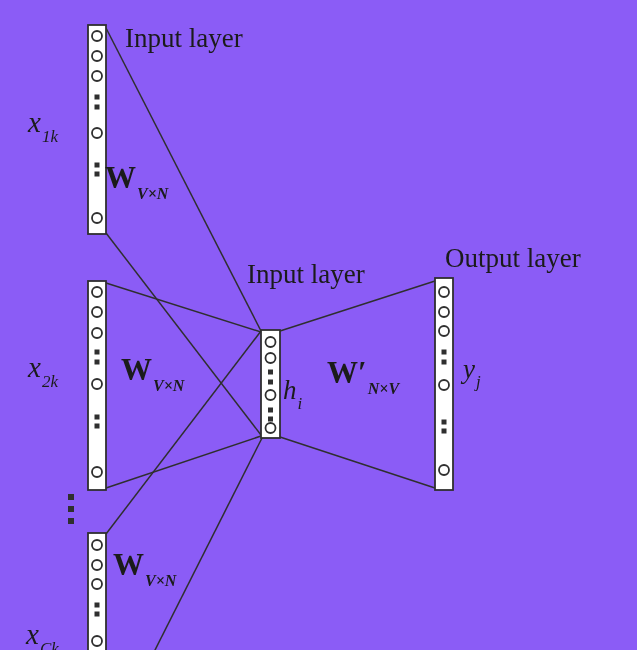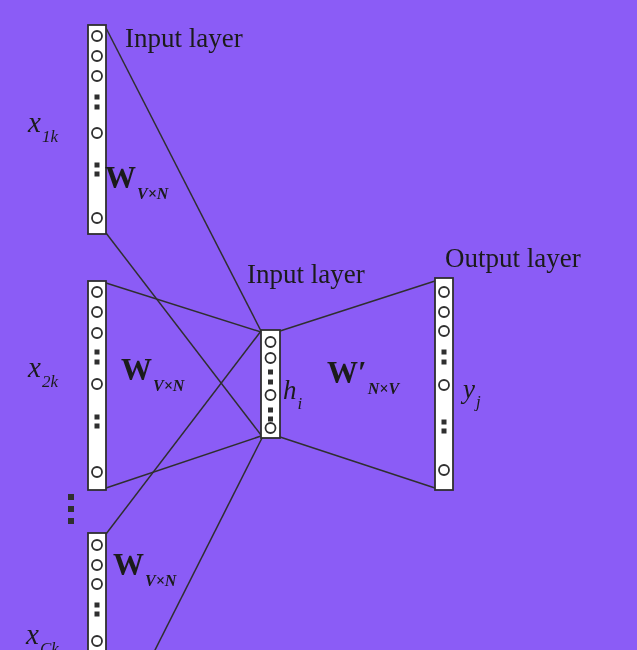--- a/index.html
+++ b/index.html
@@ -30,21 +30,21 @@
 
   .w-label{font-size:31px;font-weight:bold;font-style:normal;}
   .w-label sub{font-size:16px;font-weight:bold;font-style:italic;position:relative;top:4px;margin-left:1px;line-height:1;}
   .lbl-w1{left:105px;top:161px;}
   .lbl-w2{left:121px;top:353px;}
   .lbl-w3{left:113px;top:548px;}
   .lbl-wp{left:327px;top:356px;}
 
   .lbl-h{left:283px;top:376px;font-size:27px;font-weight:normal;}
   .lbl-h sub{top:4px;}
-  .lbl-y{left:463px;top:355px;font-size:27px;margin-top:20px;}
+  .lbl-y{left:463px;top:355px;font-size:27px;}
 
   .dim-label{font-size:27px;}
   .dim-label .it{font-style:italic;}
   .lbl-ndim{left:249px;top:463px;}
   .lbl-vdim{left:436px;top:496px;}
 </style>
 </head>
 <body>
 
 <div class="canvas">

